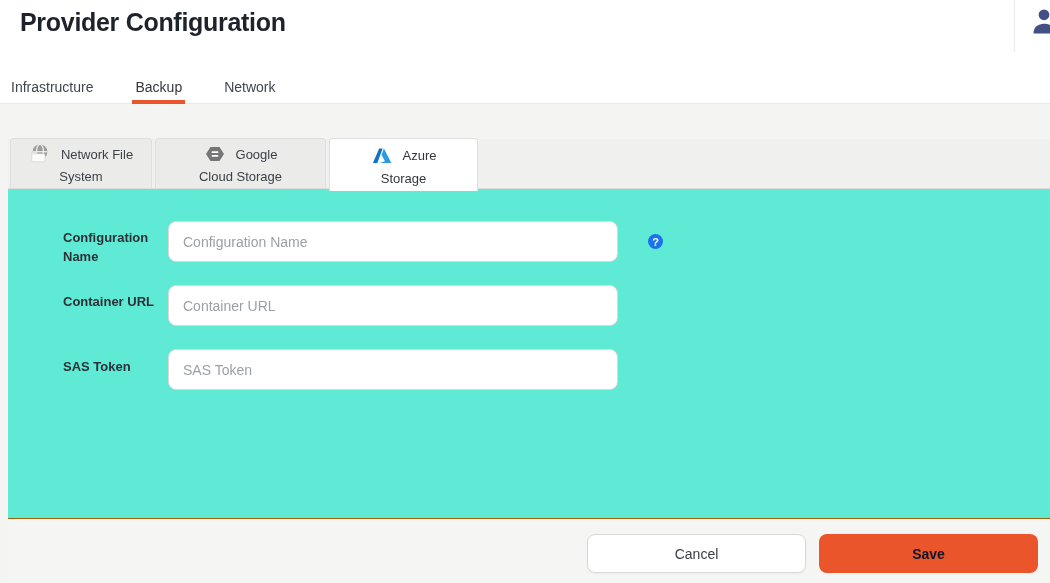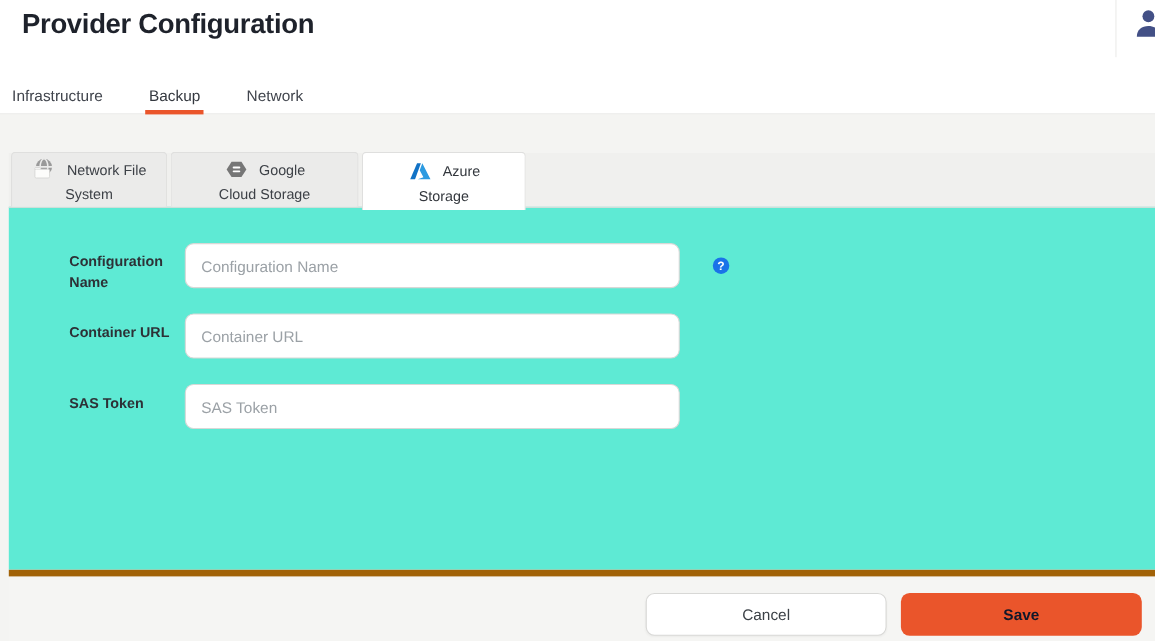--- a/index.html
+++ b/index.html
@@ -99,21 +99,21 @@
     position:absolute; left:640px; top:45px; width:15px; height:15px;
     border-radius:50%; background:#1A73E8; color:#fff;
     display:flex; align-items:center; justify-content:center;
     font-size:11px; font-weight:700; cursor:pointer;
   }
   .help-icon::after { content:"?"; }
 
   
   .footer {
     position:absolute; left:8px; right:0; top:518px; height:65px;
-    background:#f5f5f3; border-top:6px solid #a16207; z-index:2;
+    background:#f5f5f3; border-top:1px solid #a16207; z-index:2;
   }
   .btn {
     position:absolute; top:15px; width:219px; height:39px;
     border-radius:8px; font-size:14px; cursor:pointer;
     font-family:"Liberation Sans", sans-serif;
   }
   .btn.cancel {
     right:244px; background:#fff; border:1px solid #d8d8d6; color:#3b4046;
     box-shadow:0 1px 2px rgba(0,0,0,0.04);
   }

